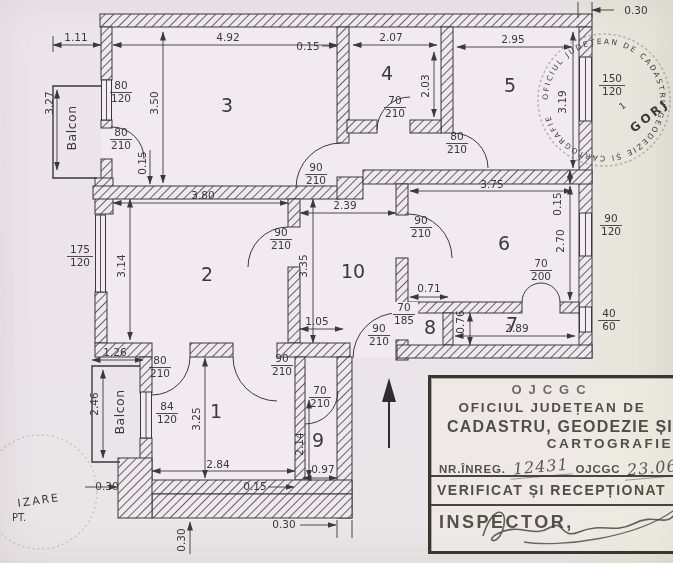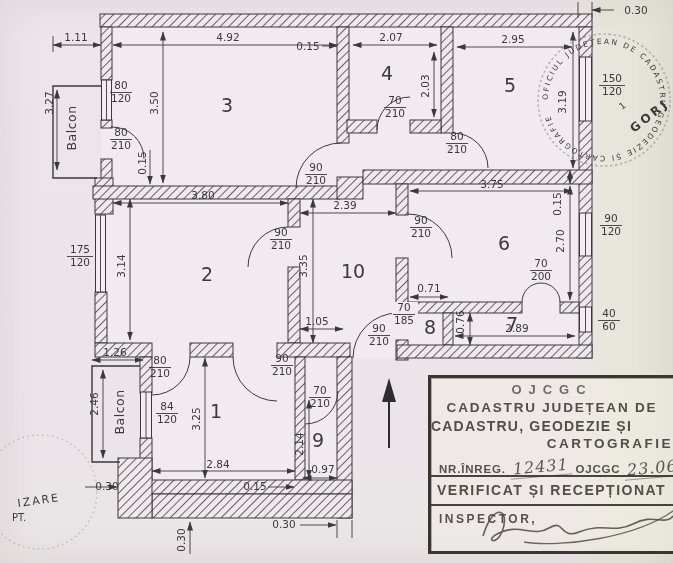--- a/index.html
+++ b/index.html
@@ -21,29 +21,29 @@
   .arc{fill:none;stroke:#3b393b;stroke-width:1;}
   .thin{fill:none;stroke:#3b393b;stroke-width:1.4;}
   
   #stampbox{position:absolute;left:428px;top:375px;width:252px;height:173px;
     border:3px solid #393630;background:rgba(240,237,229,.55);
     box-shadow:inset 1px 1px 0 rgba(57,54,47,.35);
     color:#44413a;font-family:"Liberation Sans", sans-serif;}
   #stampbox div{position:absolute;white-space:nowrap;}
   .sb-code{top:4px;left:0;right:10px;text-align:center;font-weight:700;font-size:13px;letter-spacing:7px;opacity:.75;}
   .sb-l1{top:22px;left:0;right:10px;text-align:center;font-weight:700;font-size:13.5px;letter-spacing:1.8px;opacity:.92;}
-  .sb-l2{top:40px;left:0;right:10px;text-align:left;font-weight:700;font-size:14px;letter-spacing:1.2px;opacity:.92;}
+  .sb-l2{top:40px;left:0;right:10px;text-align:right;font-weight:700;font-size:16px;letter-spacing:1.2px;opacity:.92;}
   .sb-l3{top:58px;left:0;right:10px;text-align:right;font-weight:700;font-size:13.5px;letter-spacing:2.5px;opacity:.92;}
   .sb-reg{top:80px;left:8px;font-weight:700;font-size:11.5px;letter-spacing:.8px;opacity:.9;}
   .hand{display:inline-block;font-family:"DejaVu Serif", serif;font-style:italic;font-weight:400;
     font-size:16px;color:#4a463f;transform:rotate(-5deg) translateY(-1px);
     border-bottom:1px solid rgba(68,65,58,.55);padding:0 3px;letter-spacing:1px;}
   .sb-verif{top:97px;left:0;right:0;border-top:2px solid #393630;border-bottom:2px solid #393630;
     padding:5px 4px 6px 6px;font-weight:700;font-size:14px;letter-spacing:1.5px;opacity:.92;}
-  .sb-insp{top:134px;left:8px;font-weight:700;font-size:12px;letter-spacing:2.5px;opacity:.9;}
+  .sb-insp{top:134px;left:8px;font-weight:700;font-size:18px;letter-spacing:2.5px;opacity:.9;}
   .sb-sig{position:absolute;top:118px;left:38px;width:212px;height:52px;}
 </style>
 </head>
 <body>
 
 <div id="wrap">
 <svg width="673" height="563" viewBox="0 0 673 563" style="position:absolute;left:0;top:0">
   <defs>
     <pattern id="hatch" width="6" height="6" patternUnits="userSpaceOnUse" patternTransform="rotate(45)">
       <rect width="6" height="6" fill="#efe9ee"></rect>
@@ -343,21 +343,21 @@
 
   <g>
     <circle cx="40" cy="492" r="57" fill="none" stroke="rgba(125,112,100,.30)" stroke-width="1.4" stroke-dasharray="2 3"></circle>
     <text x="18" y="507" font-size="11" letter-spacing="2" transform="rotate(-8 18 507)" fill="rgba(125,112,100,.40)">IZARE</text>
     <text x="12" y="521" font-size="10" fill="rgba(125,112,100,.38)">PT.</text>
   </g>
 </svg>
 
 <div id="stampbox">
   <div class="sb-code">OJCGC</div>
-  <div class="sb-l1">CADASTRU JUDEȚEAN DE</div>
+  <div class="sb-l1">OFICIUL JUDEȚEAN DE</div>
   <div class="sb-l2">CADASTRU, GEODEZIE ȘI</div>
   <div class="sb-l3">CARTOGRAFIE</div>
   <div class="sb-reg">
     <span>NR.ÎNREG.</span>
     <span class="hand">12431</span>
     <span>OJCGC</span>
     <span class="hand">23.06.20</span>
   </div>
   <div class="sb-verif">VERIFICAT ȘI RECEPȚIONAT</div>
   <div class="sb-insp">INSPECTOR,</div>

